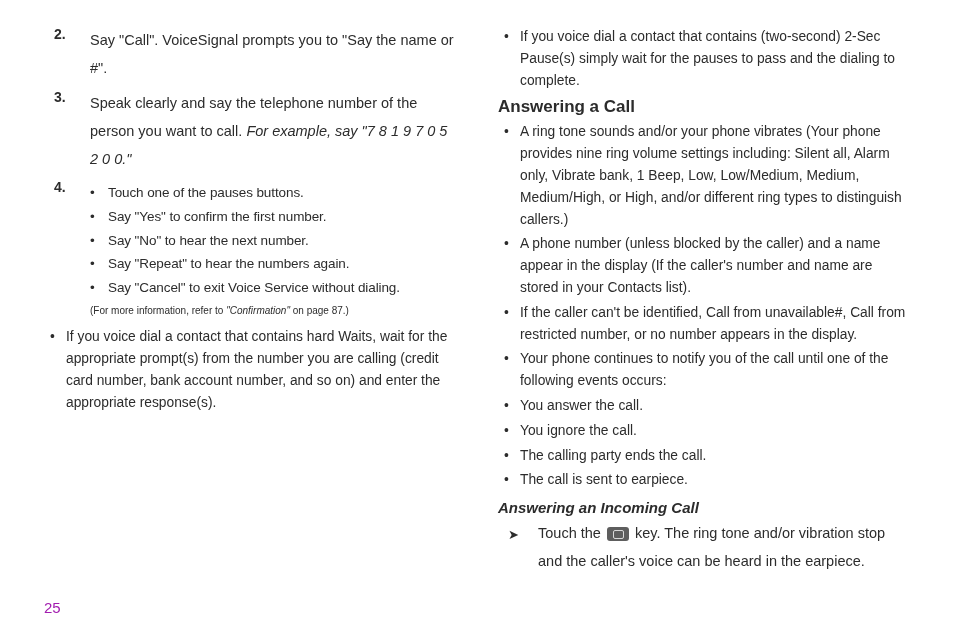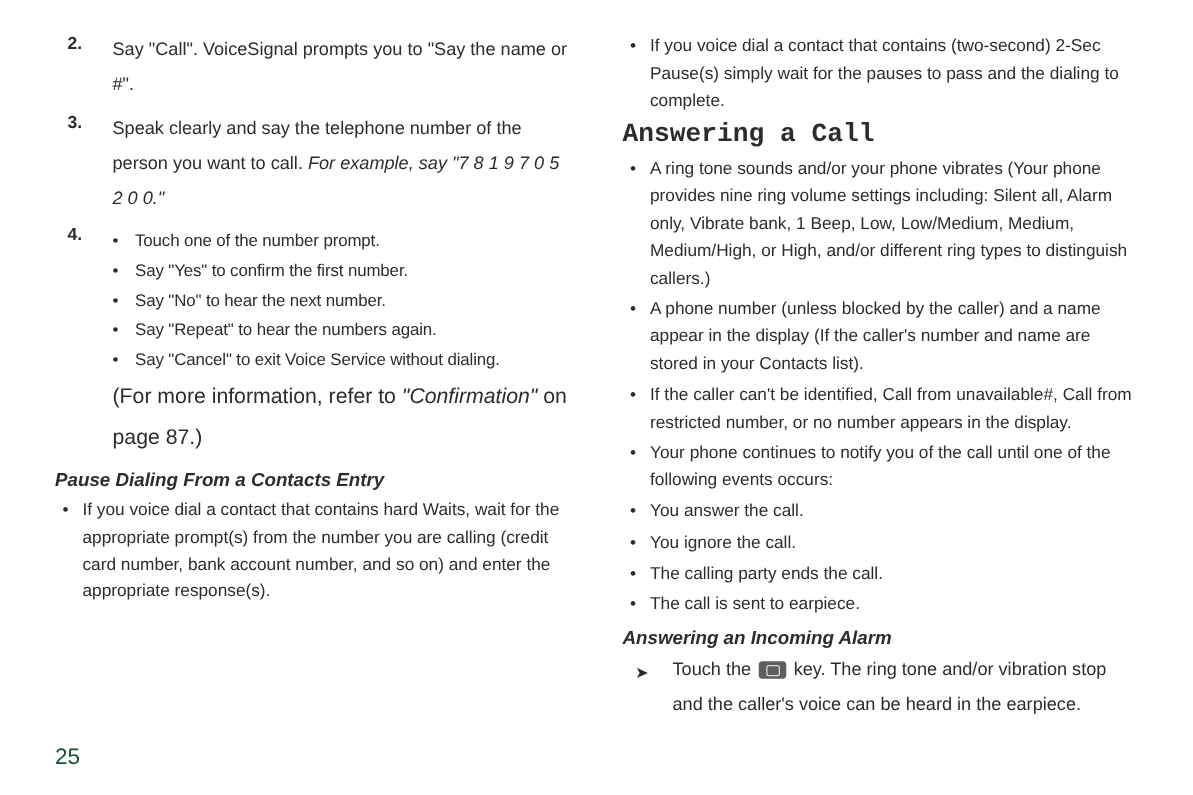--- a/index.html
+++ b/index.html
@@ -18,40 +18,40 @@
   }
   .col{flex:1;min-width:0}
   .ol-item{display:flex;margin-bottom:4px}
   .ol-num{font-weight:bold;font-size:14px;width:36px;flex:none;padding-left:10px}
   .ol-body{flex:1;font-size:14.5px;line-height:1.95}
   .ol-body p{margin:0 0 2px 0}
   .sub-ul{margin:2px 0 2px 0;padding:0}
   .sub-ul li{list-style:none;display:flex;font-size:13.5px;line-height:1.75;margin:0}
   .sub-ul .b{width:18px;flex:none;text-align:left}
   .sub-ul .t{flex:1}
-  .note{font-size:17px;line-height:1.9;margin:0 0 2px 0}
+  .note{font-size:10px;line-height:1.9;margin:0 0 2px 0}
   .h3{font-weight:bold;font-style:italic;font-size:15px;margin:8px 0 4px 0}
-  .h2{font-weight:bold;font-size:21px;font-family:Liberation Mono, monospace;margin:6px 0 4px 0;letter-spacing:0}
+  .h2{font-weight:bold;font-size:17px;font-family:Liberation Sans, sans-serif;margin:6px 0 4px 0;letter-spacing:0}
   .body-ul{margin:0;padding:0}
   .body-ul li{list-style:none;display:flex;font-size:13.8px;line-height:1.58;margin-bottom:3px}
   .body-ul .b{width:16px;flex:none;text-align:left;padding-left:6px}
   .body-ul .t{flex:1}
   .lead{font-size:14px;line-height:1.5;margin:2px 0 6px 4px}
   .arrow-row{display:flex;font-size:14.5px;line-height:1.9;margin-top:4px}
   .arrow{width:30px;flex:none;padding-left:10px;font-size:13px;padding-top:3px}
   .arrow-body{flex:1}
   .key-icon{
     display:inline-block;width:22px;height:14px;border-radius:3px;
     background:#5e5e5e;vertical-align:middle;position:relative;margin:0 2px;
   }
   .key-icon::after{
     content:"";position:absolute;left:6px;top:3px;width:9px;height:7px;
     border:1px solid #d8d8d8;border-radius:2px;
   }
-  .pagefoot{position:absolute;left:44px;bottom:20px;font-size:18px;color:#14532d}
+  .pagefoot{position:absolute;left:44px;bottom:20px;font-size:15px;color:#a21caf}
   .condensed{font-stretch:condensed;letter-spacing:-0.1px}
   em.i{font-style:italic}
   b{font-weight:normal}
 </style>
 </head>
 <body>
 
 <div class="page">
   <div class="col">
     <div id="left-list">
@@ -66,21 +66,21 @@
           <div class="ol-body">
             <p>Speak clearly and say the telephone number of the person you want to call. <em class="i">For example, say "7 8 1 9 7 0 5 2 0 0."</em></p>
           </div>
         </div>
         <div class="ol-item">
           <div class="ol-num">4.</div>
           <div class="ol-body">
             <ul class="sub-ul condensed">
               <li>
                 <span class="b">•</span>
-                <span class="t">Touch one of the number prompt.</span>
+                <span class="t">Touch one of the pauses buttons.</span>
               </li>
               <li>
                 <span class="b">•</span>
                 <span class="t">Say "<b>Yes</b>" to confirm the first number.</span>
               </li>
               <li>
                 <span class="b">•</span>
                 <span class="t">Say "<b>No</b>" to hear the next number.</span>
               </li>
               <li>
@@ -89,21 +89,20 @@
               </li>
               <li>
                 <span class="b">•</span>
                 <span class="t">Say "<b>Cancel</b>" to exit Voice Service without dialing.</span>
               </li>
             </ul>
             <p class="note">(For more information, refer to <em class="i">"Confirmation"</em> on page 87.)</p>
           </div>
         </div>
       </div>
-    <div class="h3">Pause Dialing From a Contacts Entry</div>
     <ul class="body-ul" id="pause-list">
         <li>
           <span class="b">•</span>
           <span class="t">If you voice dial a contact that contains hard Waits, wait for the appropriate prompt(s) from the number you are calling (credit card number, bank account number, and so on) and enter the appropriate response(s).</span>
         </li>
       </ul>
   </div>
   <div class="col">
     <ul class="body-ul" id="right-top">
         <li>
@@ -139,21 +138,21 @@
         </li>
         <li>
           <span class="b">•</span>
           <span class="t">The calling party ends the call.</span>
         </li>
         <li>
           <span class="b">•</span>
           <span class="t">The call is sent to earpiece.</span>
         </li>
       </ul>
-    <div class="h3">Answering an Incoming Alarm</div>
+    <div class="h3">Answering an Incoming Call</div>
     <div class="arrow-row">
       <span class="arrow">➤</span>
       <span class="arrow-body">
         <span>Touch the </span>
         <span class="key-icon"></span>
         <span> key. The ring tone and/or vibration stop and the caller's voice can be heard in the earpiece.</span>
       </span>
     </div>
   </div>
 </div>

